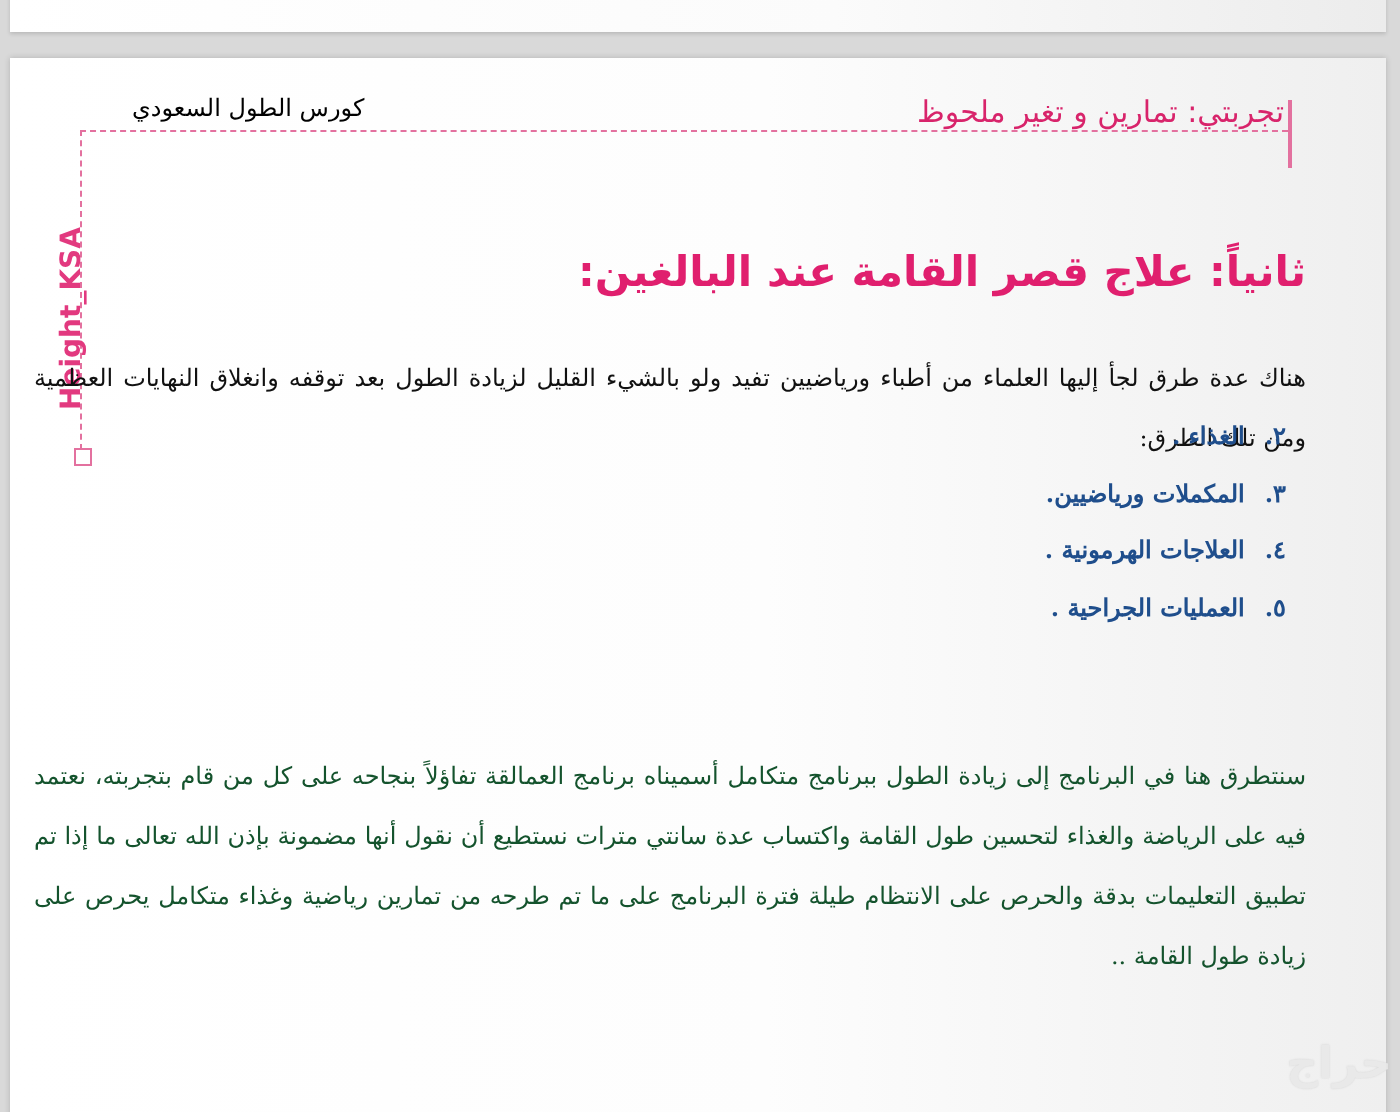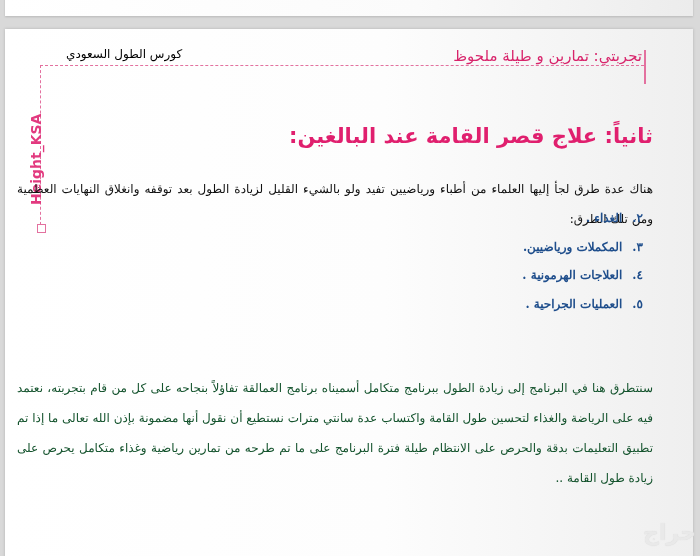--- a/index.html
+++ b/index.html
@@ -92,21 +92,21 @@
 <div class="prev-page"></div>
 
 <div class="page"></div>
 
 <div class="frame-top"></div>
 <div class="frame-left"></div>
 <div class="frame-right-tick"></div>
 <div class="frame-square"></div>
 
 <div class="course-title">كورس الطول السعودي</div>
-<div class="header-title">تجربتي: تمارين و طيلة ملحوظ</div>
+<div class="header-title">تجربتي: تمارين و تغير ملحوظ</div>
 <div class="vertical-brand">Height_KSA</div>
 
 <div class="section-heading">ثانياً: علاج قصر القامة عند البالغين:</div>
 
 <div class="intro">هناك عدة طرق لجأ إليها العلماء من أطباء ورياضيين تفيد ولو بالشيء القليل لزيادة الطول بعد توقفه وانغلاق النهايات العظمية ومن تلك الطرق:</div>
 
 <ol class="list">
   <li><span class="num">٢.</span><span>الغذاء .</span></li>
   <li><span class="num">٣.</span><span>المكملات ورياضيين.</span></li>
   <li><span class="num">٤.</span><span>العلاجات الهرمونية .</span></li>

